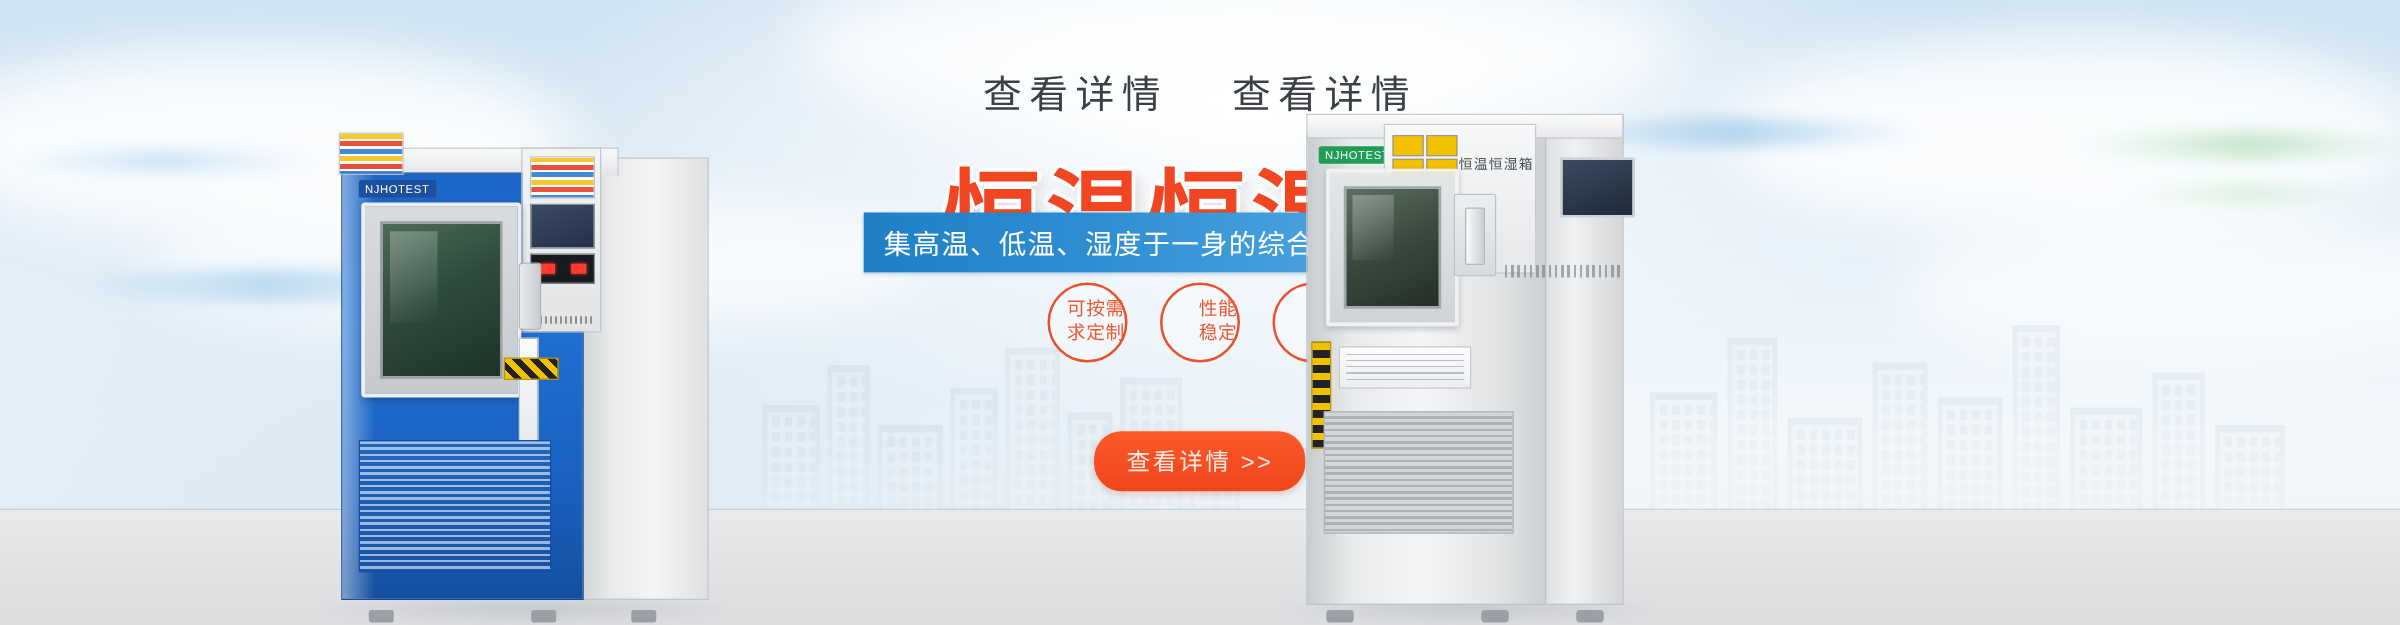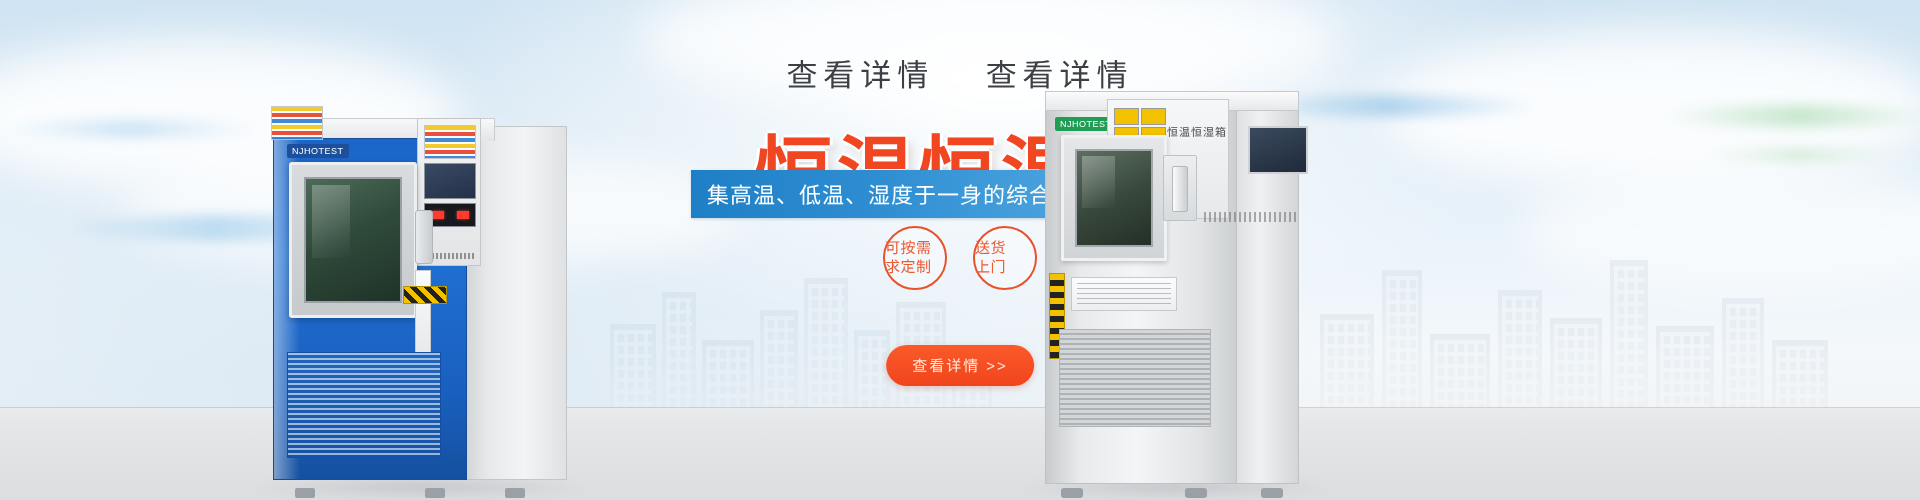--- a/index.html
+++ b/index.html
@@ -108,36 +108,36 @@
   }
 
   
   .circles{
     position:absolute;left:50%;transform:translateX(-50%);
     top:226px;display:flex;gap:26px;
   }
   .circle{
     width:64px;height:64px;border-radius:50%;
     border:2px solid #e8512a;
-    display:flex;align-items:center;justify-content:flex-start;
+    display:flex;align-items:center;justify-content:flex-end;
     color:#ec5a32;font-size:15px;line-height:1.25;letter-spacing:.5px;
     background:rgba(255,255,255,.35);
     box-sizing:border-box;
   }
   .circle span{display:block;}
 
   
   .cta{
     position:absolute;left:50%;transform:translateX(-50%);
     top:345px;
     display:inline-block;
     padding:9px 26px 11px;
     border:none;border-radius:22px;
     background:linear-gradient(180deg,#fa5a2a,#f1441c);
-    color:#ffe8dd;font-size:15px;letter-spacing:2px;
+    color:#ffe8dd;font-size:19px;letter-spacing:2px;
     font-family:inherit;
     cursor:pointer;white-space:nowrap;
     box-shadow:0 2px 6px rgba(200,60,20,.25);
   }
 
   
   .machine{position:absolute;bottom:0;}
 
   
   #machine-left{left:265px;bottom:10px;width:300px;height:390px;}
@@ -433,20 +433,26 @@
 
     <div class="circles">
       <div class="circle">
         <div>
           <span>可按需</span>
           <span>求定制</span>
         </div>
       </div>
       <div class="circle">
         <div>
+          <span>性能</span>
+          <span>稳定</span>
+        </div>
+      </div>
+      <div class="circle">
+        <div>
           <span>送货</span>
           <span>上门</span>
         </div>
       </div>
     </div>
 
     <button class="cta">查看详情 &gt;&gt;</button>
   </div>
 
   <div class="reflection" style="left:1020px;width:310px;"></div>

